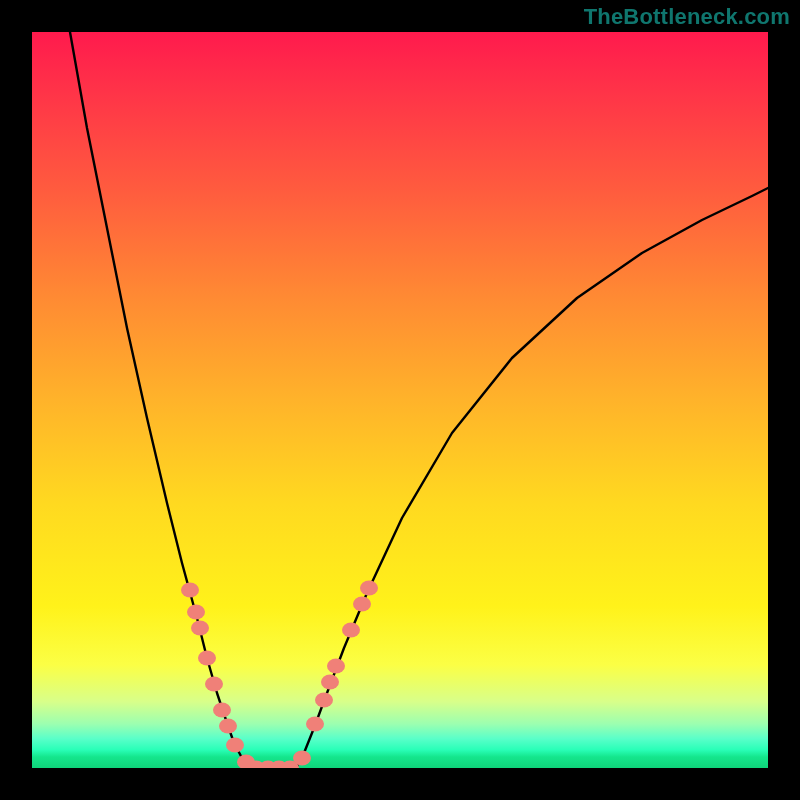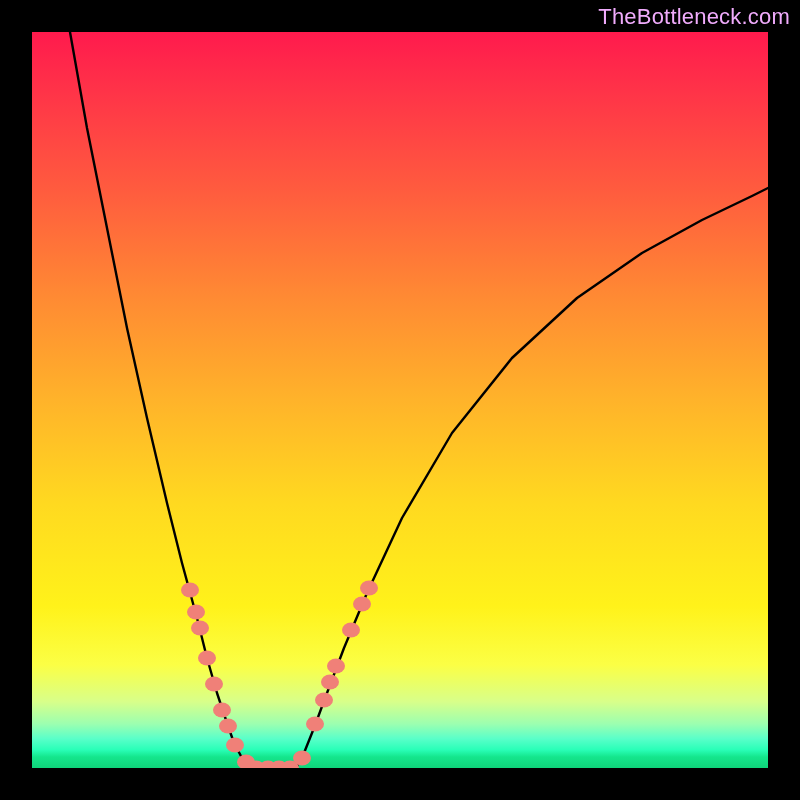--- a/index.html
+++ b/index.html
@@ -54,24 +54,24 @@
     position: absolute;
     left: 0;
     top: 0;
     width: 736px;
     height: 736px;
   }
   .watermark {
     position: absolute;
     top: 4px;
     right: 10px;
-    color: #f0abfc;
+    color: #0f766e;
     font-size: 22px;
     letter-spacing: 0.2px;
-    font-weight: 400;
+    font-weight: 700;
   }
 </style>
 </head>
 <body>
 
 <div class="frame">
   <div class="plot">
     <div class="gradient"></div>
     <svg class="curve-svg" viewBox="0 0 736 736" preserveAspectRatio="none">
       <g id="curve-group">

